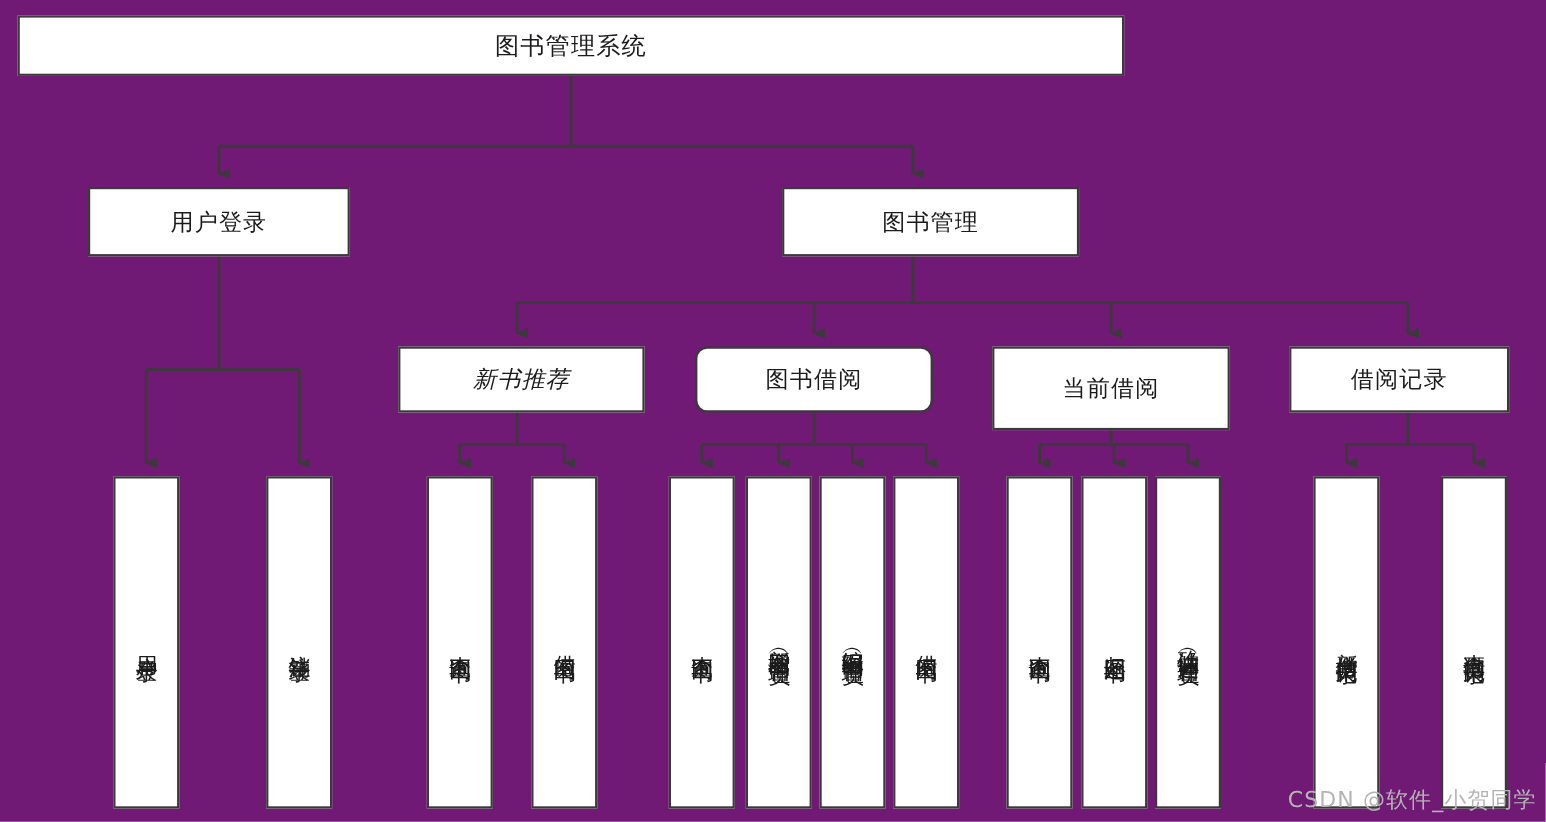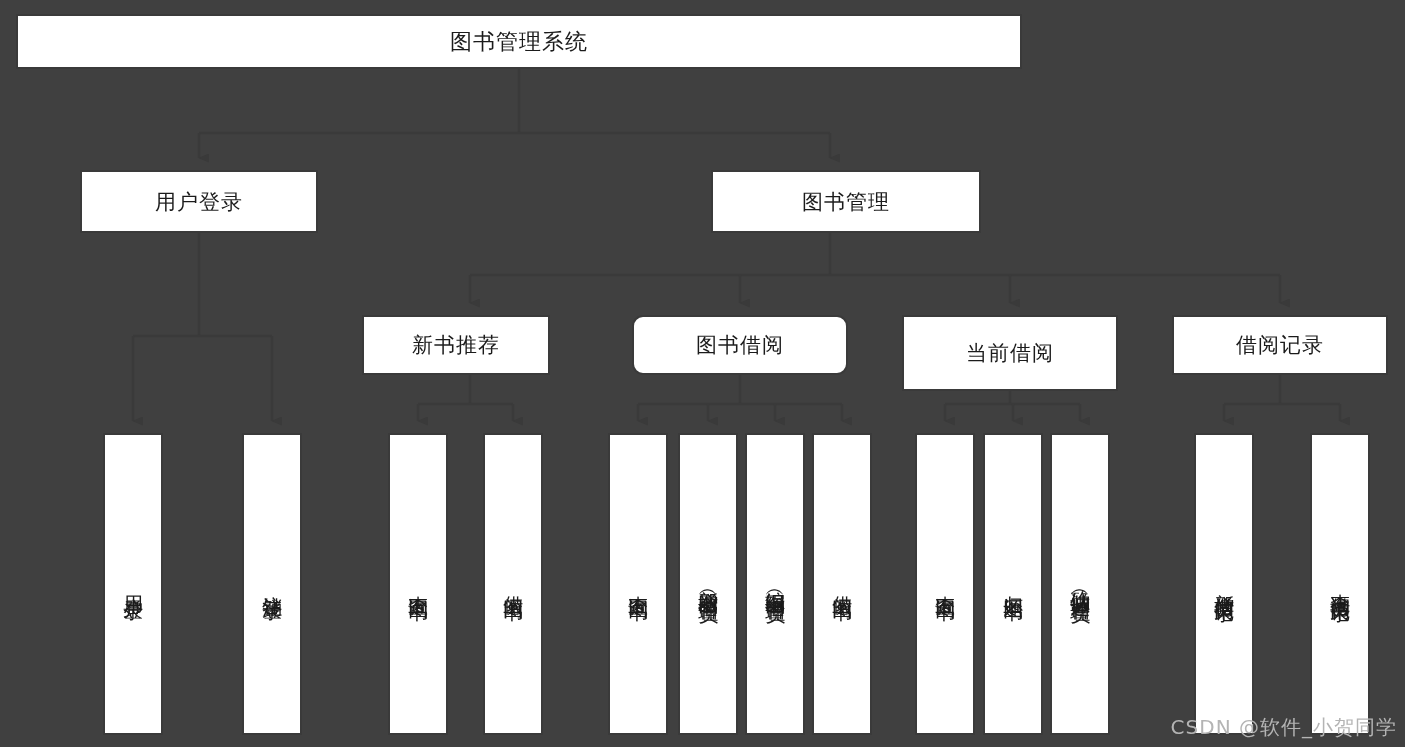--- a/index.html
+++ b/index.html
@@ -10,21 +10,21 @@
   body {
     width: 1405px;
     height: 747px;
     font-family: "DejaVu Sans", "Liberation Sans", sans-serif;
     overflow: hidden;
   }
   #diagram-root {
     position: relative;
     width: 1405px;
     height: 747px;
-    background: #404040;
+    background: #701a75;
   }
   svg.wires {
     position: absolute;
     left: 0;
     top: 0;
     width: 1405px;
     height: 747px;
   }
   .node {
     position: absolute;
@@ -129,30 +129,30 @@
     <span>图书管理系统</span>
   </div>
 
   <div class="node horiz" style="left:80px; top:170px; width:238px; height:63px;">
     <span>用户登录</span>
   </div>
   <div class="node horiz" style="left:711px; top:170px; width:270px; height:63px;">
     <span>图书管理</span>
   </div>
 
-  <div class="node horiz" style="left:362px; top:315px; width:188px; height:60px;">
+  <div class="node horiz" style="left:362px; top:315px; width:224px; height:60px;font-style:italic;">
     <span>新书推荐</span>
   </div>
   <div class="node horiz" style="left:632px; top:315px; width:216px; height:60px;border-radius:11px;">
     <span>图书借阅</span>
   </div>
   <div class="node horiz" style="left:902px; top:315px; width:216px; height:76px;">
     <span>当前借阅</span>
   </div>
-  <div class="node horiz" style="left:1172px; top:315px; width:216px; height:60px;">
+  <div class="node horiz" style="left:1172px; top:315px; width:200px; height:60px;">
     <span>借阅记录</span>
   </div>
 
   <div class="node leaf" style="left:103px; top:433px; width:60px; height:302px;">
     <span class="vtext">用户登录</span>
   </div>
   <div class="node leaf" style="left:242px; top:433px; width:60px; height:302px;">
     <span class="vtext">注销登录</span>
   </div>
 

